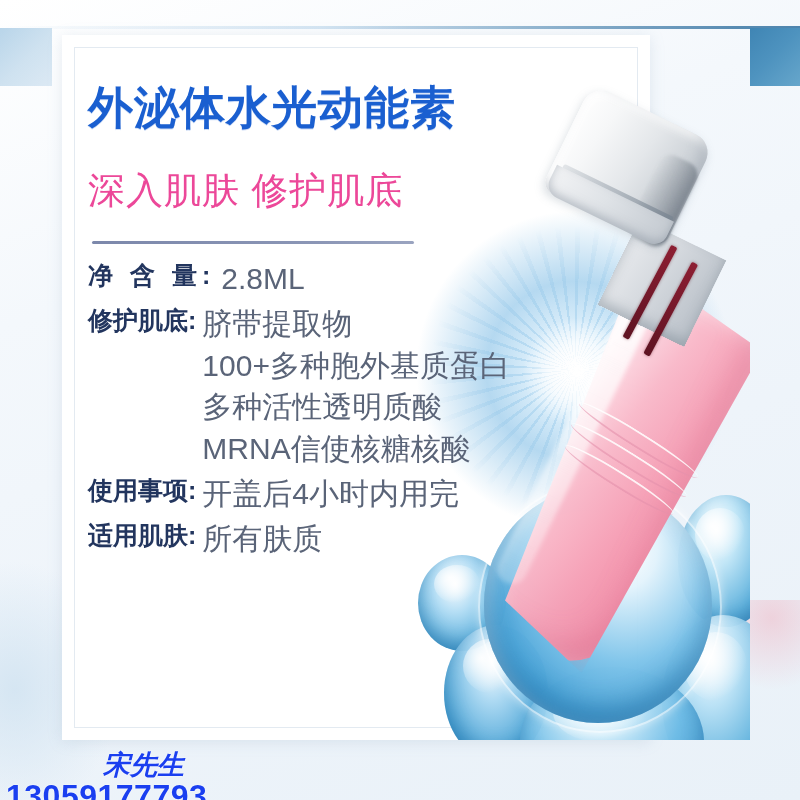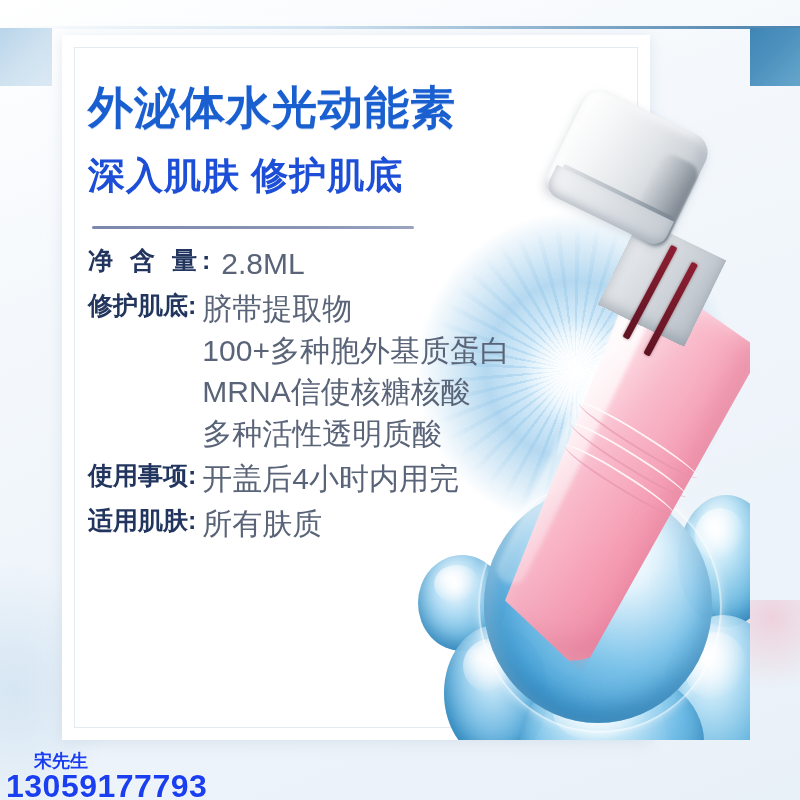--- a/index.html
+++ b/index.html
@@ -50,21 +50,21 @@
   }
 
   
   #text-col{position:absolute;left:26px;top:48px;width:440px;}
   #title{
     font-size:45px;font-weight:700;color:#1a5fd0;
     letter-spacing:1px;line-height:1.12;white-space:nowrap;
     text-shadow:0 1px 0 rgba(26,95,208,.22);
   }
   #subtitle{
-    margin-top:22px;font-size:37px;font-weight:700;color:#1d4ed8;
+    margin-top:37px;font-size:37px;font-weight:400;color:#ec4899;
     letter-spacing:1px;line-height:1.15;white-space:nowrap;
   }
   #divider{
     margin-top:28px;margin-left:4px;width:322px;height:3px;
     background:linear-gradient(90deg,#7c88ab 0%,#8b96b6 70%,#9aa4c0 100%);
     border-radius:2px;
   }
 
   .spec-row{display:flex;align-items:flex-start;margin-top:4px;}
   .spec-label{
@@ -217,21 +217,21 @@
   #ring-1{left:138px;top:300px;width:140px;transform:rotate(6deg);}
   #ring-2{left:140px;top:322px;width:136px;transform:rotate(6deg);}
   #ring-3{left:144px;top:344px;width:128px;transform:rotate(6deg);}
 
   
   #watermark{
     position:absolute;left:6px;top:752px;width:230px;
     color:#1a3ff0;font-weight:700;line-height:1.02;
     text-shadow:0 0 2px rgba(255,255,255,.9);
   }
-  #wm-name{font-size:18px;text-align:left;width:150px;margin-left:28px;}
+  #wm-name{font-size:27px;text-align:right;width:150px;margin-left:28px;font-style:italic;}
   #wm-phone{font-size:32px;letter-spacing:.5px;}
 </style>
 </head>
 <body>
 
 <div id="stage">
 
   <div id="bar-top"></div>
   <div class="corner-sq" id="sq-tl"></div>
   <div class="corner-sq" id="sq-tr"></div>
@@ -280,22 +280,22 @@
             <div class="spec-label spaced">净 含 量:</div>
             <div class="spec-values">
               <span class="v">2.8ML</span>
             </div>
           </div>
           <div class="spec-row">
             <div class="spec-label">修护肌底:</div>
             <div class="spec-values">
               <span class="v">脐带提取物</span>
               <span class="v">100+多种胞外基质蛋白</span>
+              <span class="v">多种活性透明质酸</span>
               <span class="v">MRNA信使核糖核酸</span>
-              <span class="v">多种活性透明质酸</span>
             </div>
           </div>
           <div class="spec-row">
             <div class="spec-label">使用事项:</div>
             <div class="spec-values">
               <span class="v">开盖后4小时内用完</span>
             </div>
           </div>
           <div class="spec-row">
             <div class="spec-label">适用肌肤:</div>

